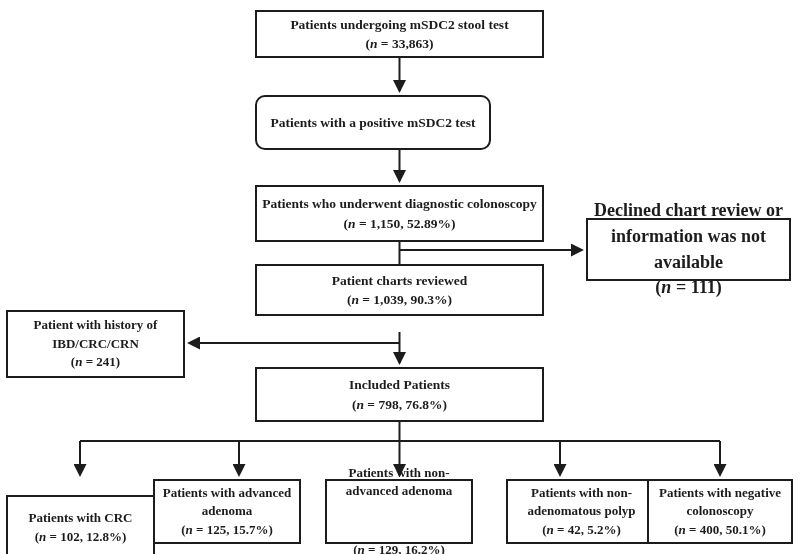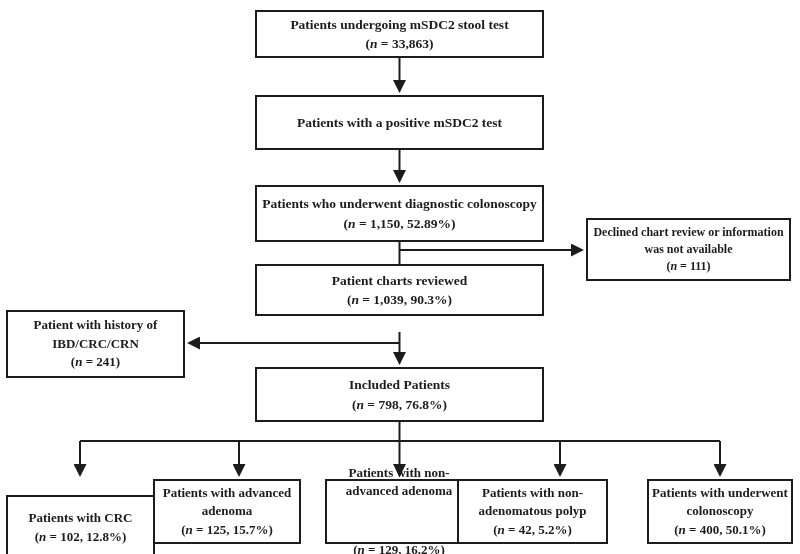--- a/index.html
+++ b/index.html
@@ -42,30 +42,30 @@
   .node.small {
     font-size: 13px;
     line-height: 1.4;
     padding: 2px 2px;
   }
   .node .stat i {
     font-style: italic;
   }
   
   #box-stool-test            { left: 255px; top: 10px;  width: 289px; height: 48px; }
-  #box-positive-test         { left: 255px; top: 95px;  width: 289px; height: 55px; }
+  #box-positive-test         { left: 255px; top: 95px;  width: 236px; height: 55px; border-radius: 10px; }
   #box-colonoscopy           { left: 255px; top: 185px; width: 289px; height: 57px; }
-  #box-declined              { left: 586px; top: 218px; width: 205px; height: 63px; font-size: 12px; }
+  #box-declined              { left: 586px; top: 218px; width: 205px; height: 63px; font-size: 18px; }
   #box-charts-reviewed       { left: 255px; top: 264px; width: 289px; height: 52px; }
   #box-history               { left: 6px;   top: 310px; width: 179px; height: 68px; font-size: 13px; }
   #box-included              { left: 255px; top: 367px; width: 289px; height: 55px; }
   #box-crc                   { left: 6px;   top: 495px; width: 149px; height: 65px; }
   #box-advanced-adenoma      { left: 153px; top: 479px; width: 148px; height: 65px; }
   #box-non-advanced-adenoma  { left: 325px; top: 479px; width: 148px; height: 65px; gap: 40px; }
-  #box-non-adenomatous-polyp { left: 457px; top: 479px; width: 151px; height: 65px; }
+  #box-non-adenomatous-polyp { left: 506px; top: 479px; width: 151px; height: 65px; }
   #box-negative-colonoscopy  { left: 647px; top: 479px; width: 146px; height: 65px; }
 </style>
 </head>
 <body>
 
 <div class="figure">
 
   <svg class="connectors" width="800" height="554" viewBox="0 0 800 554" aria-hidden="true">
     <defs>
       <marker id="arrow" viewBox="0 0 10 10" refX="8.5" refY="5" markerWidth="6.5" markerHeight="6.5" orient="auto">
@@ -140,17 +140,17 @@
     <span class="title">Patients with non-advanced adenoma</span>
     <span class="stat">(<i>n</i> = 129, 16.2%)</span>
   </div>
 
   <div class="node small" id="box-non-adenomatous-polyp">
     <span class="title">Patients with non-adenomatous polyp</span>
     <span class="stat">(<i>n</i> = 42, 5.2%)</span>
   </div>
 
   <div class="node small" id="box-negative-colonoscopy">
-    <span class="title">Patients with underwent colonoscopy</span>
+    <span class="title">Patients with negative colonoscopy</span>
     <span class="stat">(<i>n</i> = 400, 50.1%)</span>
   </div>
 
 </div>
 
 </body></html>

